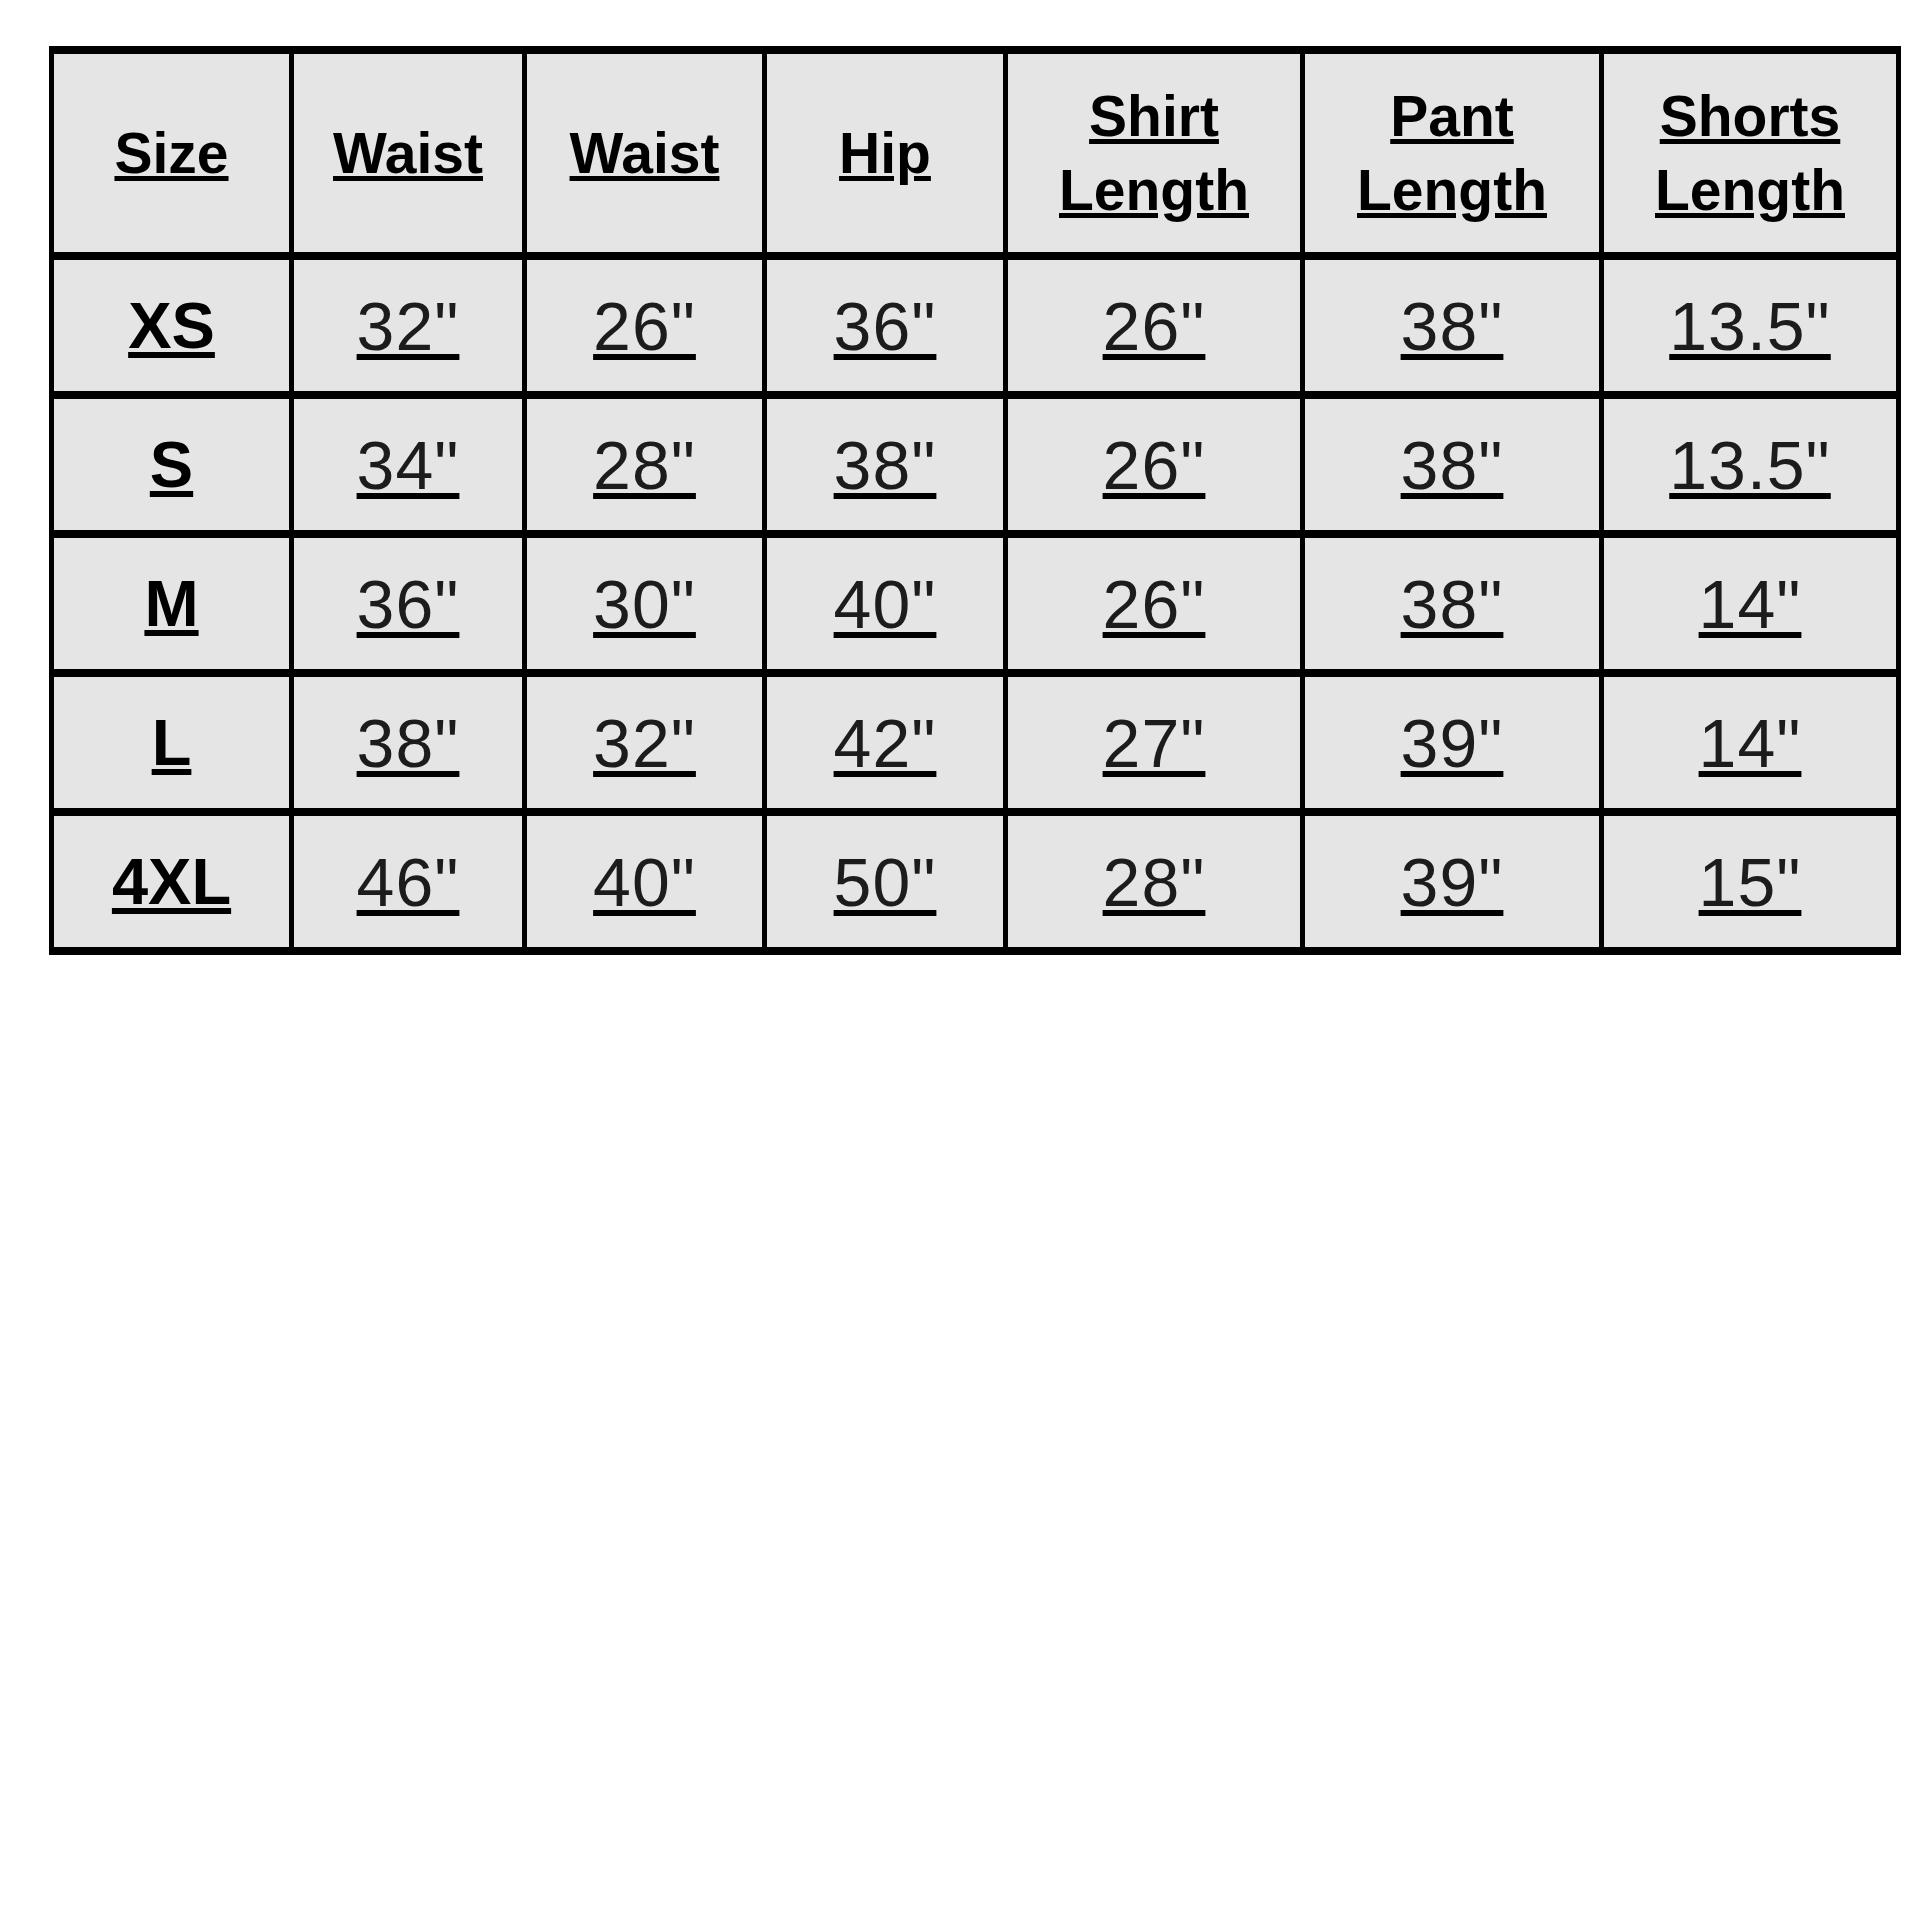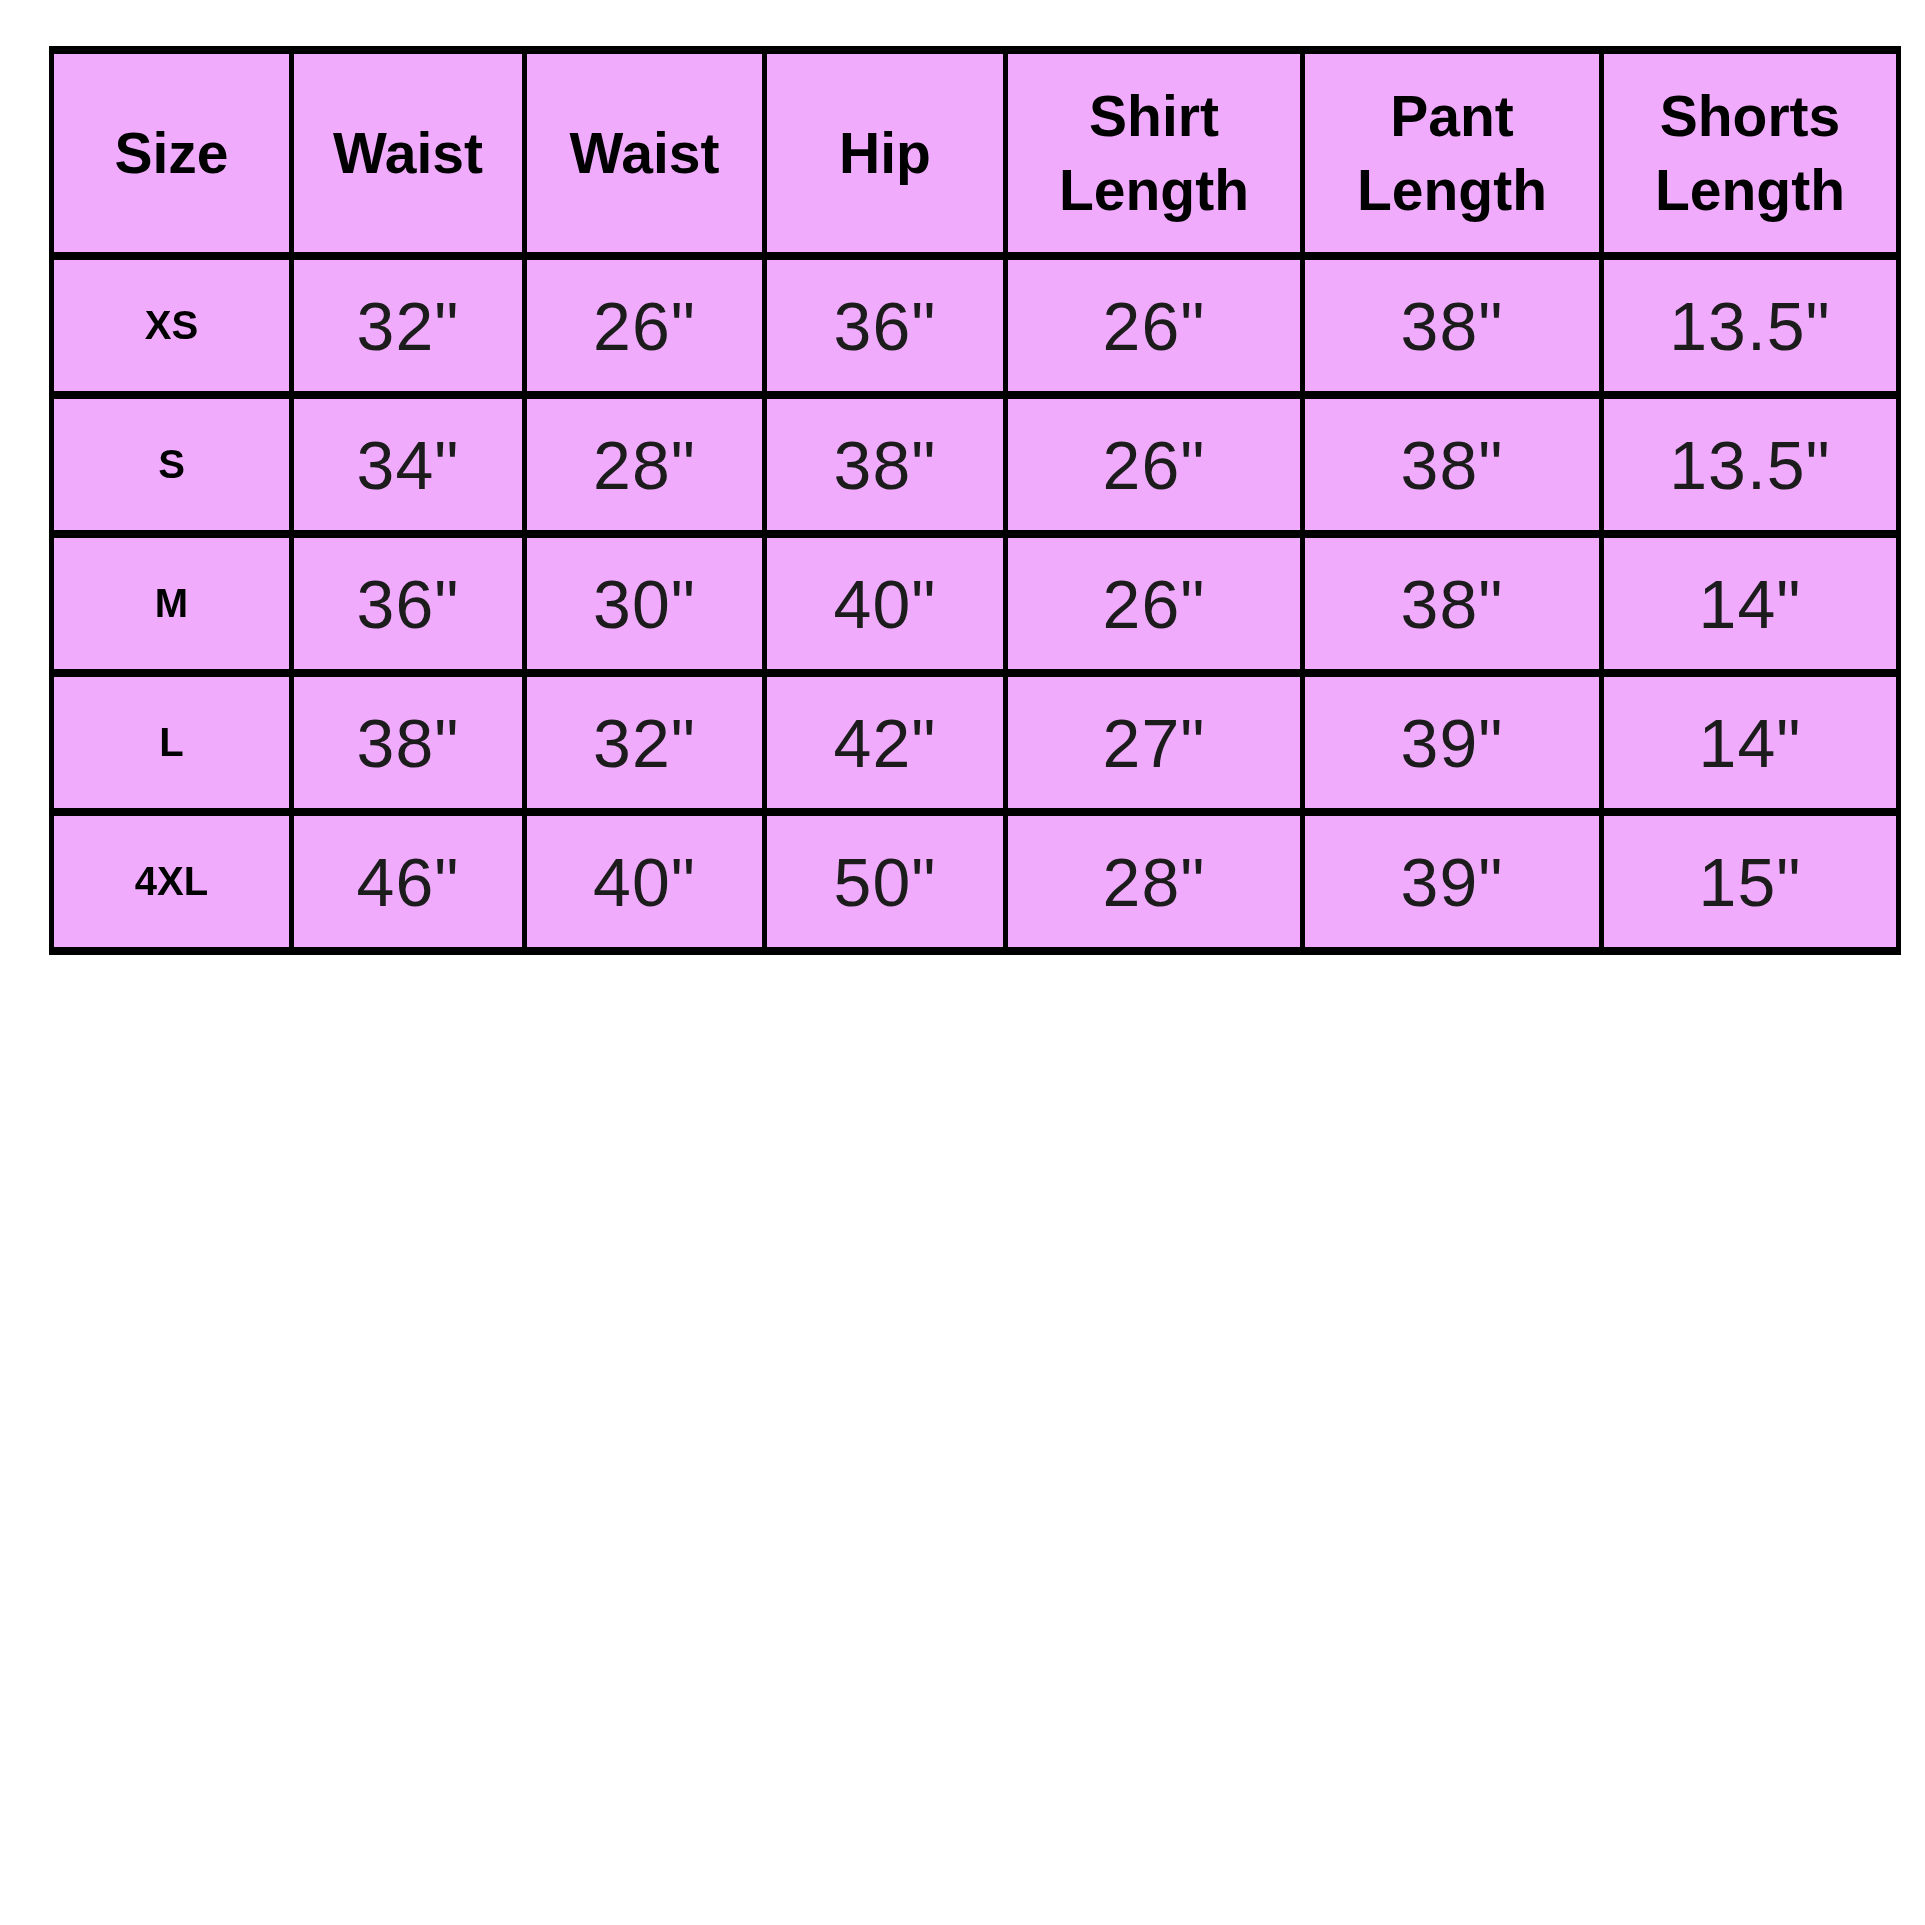--- a/index.html
+++ b/index.html
@@ -16,21 +16,22 @@
   }
   .chart-wrap {
     position: absolute;
     left: 49px;
     top: 46px;
   }
   table.size-chart {
     border-collapse: collapse;
     table-layout: fixed;
     width: 1845px;
-    background: #f0abfc;
+    background: #e5e5e5;
+    text-decoration: underline;
   }
   table.size-chart th,
   table.size-chart td {
     border: 5.7px solid #000000;
     border-top-width: 8.6px;
     border-bottom-width: 8.6px;
     text-align: center;
     vertical-align: middle;
     padding: 0 9.5px;
     overflow: hidden;
@@ -42,21 +43,21 @@
     height: 139px;
   }
   thead th {
     font-size: 57px;
     font-weight: bold;
     line-height: 1.3;
     white-space: pre-line; 
     color: #000000;
   }
   tbody th.size-label {
-    font-size: 40px;
+    font-size: 65px;
     font-weight: bold;
     color: #000000;
   }
   tbody td.measure {
     font-size: 68px;
     font-weight: normal;
     color: #1c1c1c;
     letter-spacing: 1px;
   }
 </style>

